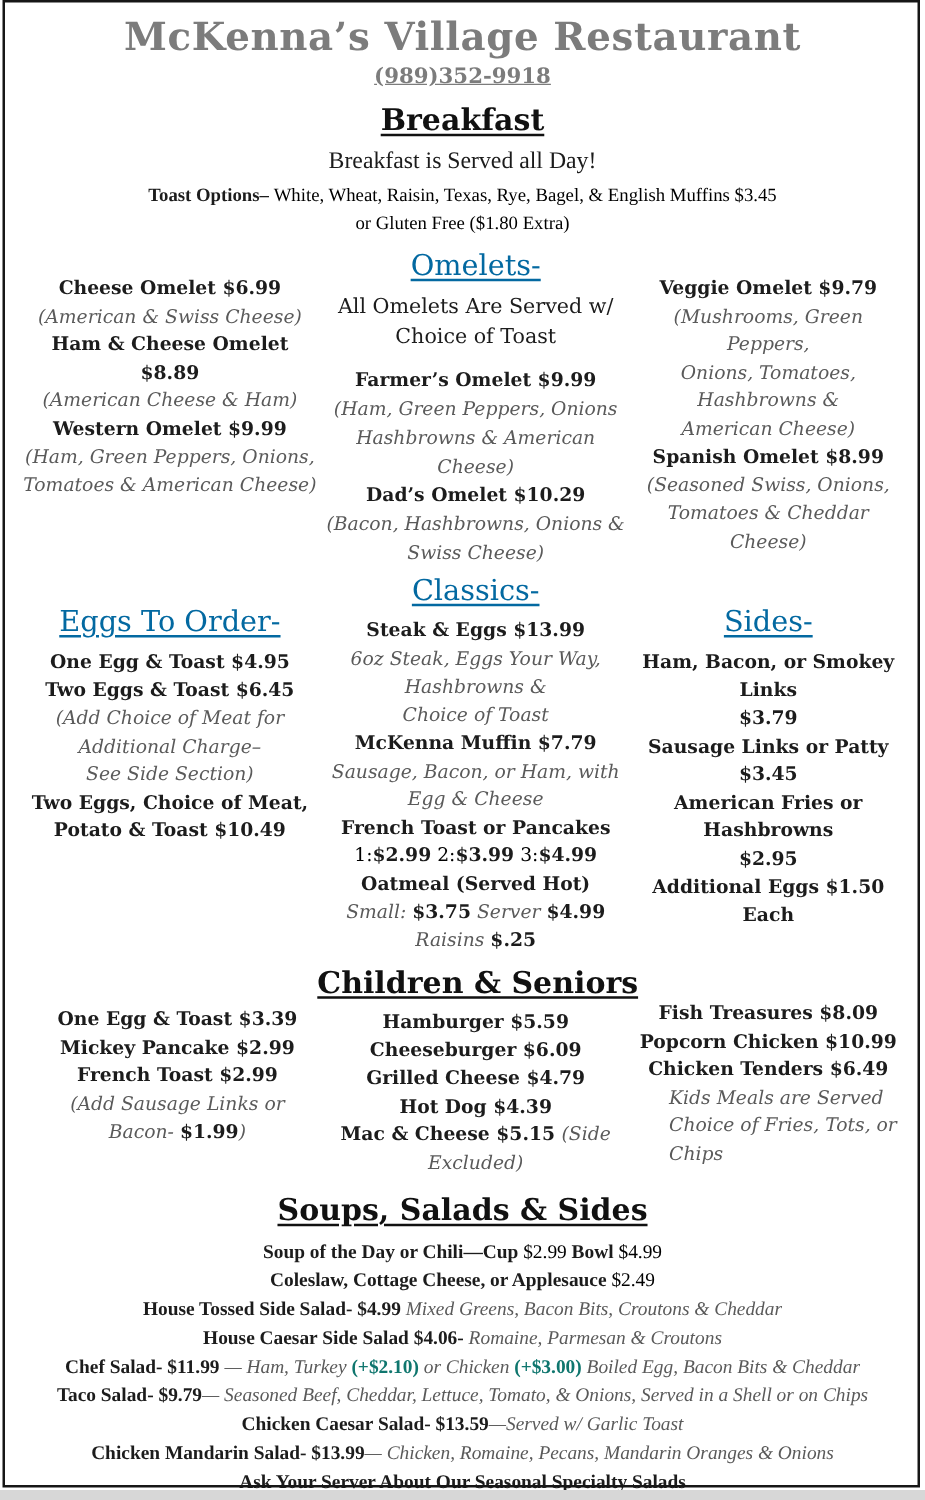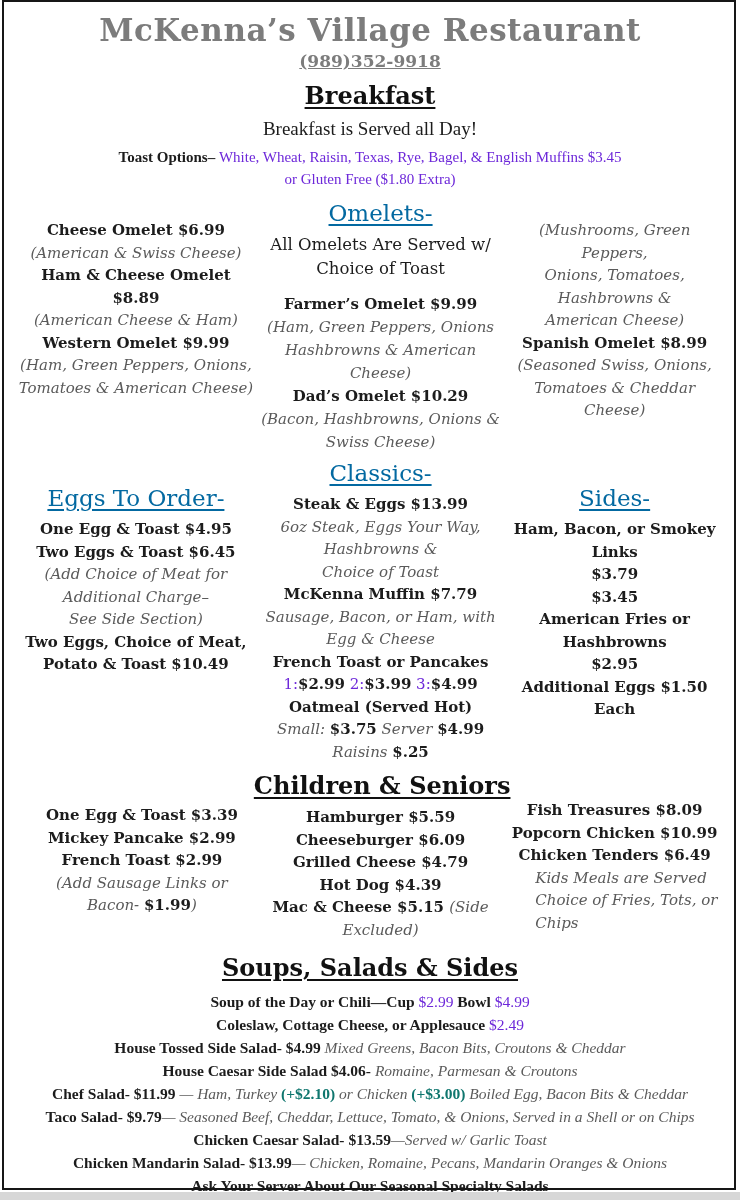--- a/index.html
+++ b/index.html
@@ -30,21 +30,21 @@
              text-decoration:underline; text-decoration-thickness:1.5px; text-underline-offset:3px;
              margin-bottom:7px; }
   .subtitle { font-size:19px; margin-top:8px; font-family:"Liberation Serif", serif; }
   .toastwrap { margin-top:6px; font-family:"Liberation Serif", serif; font-size:15.5px; }
   .toastwrap .ln { line-height:22px; }
 
   
   .ln { line-height:22px; font-size:15px; }
   .s-b  { font-weight:bold; color:#1c1c1c; }
   .s-n  { color:#1c1c1c; }
-  .s-g  { color:#6d28d9; }
+  .s-g  { color:#000000; }
   .s-i  { font-style:italic; color:#5a5a5a; }
   .s-ib { font-weight:bold; color:#0f766e; }
   .ln.left { text-align:left; padding-left:28px; }
 
   
   .grid3 { display:grid; grid-template-columns:33.5% 36% 30.5%; align-items:start; }
   .row-a { margin-top:10px; }
   .row-a .col-side { padding-top:19px; }
   .row-a .note { font-size:16.5px; font-weight:normal; line-height:24px; margin-bottom:12px; }
   .row-a .col-mid .ln { line-height:23px; }
@@ -96,20 +96,21 @@
         <div class="note s-n">All Omelets Are Served w/ Choice of Toast</div>
         <div>
             <div class="ln"><span class="s-b">Farmer’s Omelet $9.99</span></div>
             <div class="ln"><span class="s-i">(Ham, Green Peppers, Onions</span></div>
             <div class="ln"><span class="s-i">Hashbrowns &amp; American Cheese)</span></div>
             <div class="ln"><span class="s-b">Dad’s Omelet $10.29</span></div>
             <div class="ln"><span class="s-i">(Bacon, Hashbrowns, Onions &amp; Swiss Cheese)</span></div>
           </div>
       </div>
       <div class="col-side">
+          <div class="ln"><span class="s-b">Veggie Omelet $9.79</span></div>
           <div class="ln"><span class="s-i">(Mushrooms, Green Peppers,</span></div>
           <div class="ln"><span class="s-i">Onions, Tomatoes, Hashbrowns &amp;</span></div>
           <div class="ln"><span class="s-i">American Cheese)</span></div>
           <div class="ln"><span class="s-b">Spanish Omelet $8.99</span></div>
           <div class="ln"><span class="s-i">(Seasoned Swiss, Onions,</span></div>
           <div class="ln"><span class="s-i">Tomatoes &amp; Cheddar Cheese)</span></div>
         </div>
     </div>
 
     <div class="grid3 row-b">
@@ -137,20 +138,21 @@
             <div class="ln"><span class="s-g">1:</span><span class="s-b">$2.99</span><span class="s-g"> 2:</span><span class="s-b">$3.99</span><span class="s-g"> 3:</span><span class="s-b">$4.99</span></div>
             <div class="ln"><span class="s-b">Oatmeal (Served Hot)</span></div>
             <div class="ln"><span class="s-i">Small: </span><span class="s-b">$3.75</span><span class="s-i"> Server </span><span class="s-b">$4.99</span><span class="s-i"> Raisins </span><span class="s-b">$.25</span></div>
           </div>
       </div>
       <div class="col-side">
         <div class="h-col">Sides-</div>
         <div>
             <div class="ln"><span class="s-b">Ham, Bacon, or Smokey Links</span></div>
             <div class="ln"><span class="s-b">$3.79</span></div>
+            <div class="ln"><span class="s-b">Sausage Links or Patty</span></div>
             <div class="ln"><span class="s-b">$3.45</span></div>
             <div class="ln"><span class="s-b">American Fries or Hashbrowns</span></div>
             <div class="ln"><span class="s-b">$2.95</span></div>
             <div class="ln"><span class="s-b">Additional Eggs $1.50 Each</span></div>
           </div>
       </div>
     </div>
 
     <div class="grid3 row-c">
       <div class="col-side-l">

